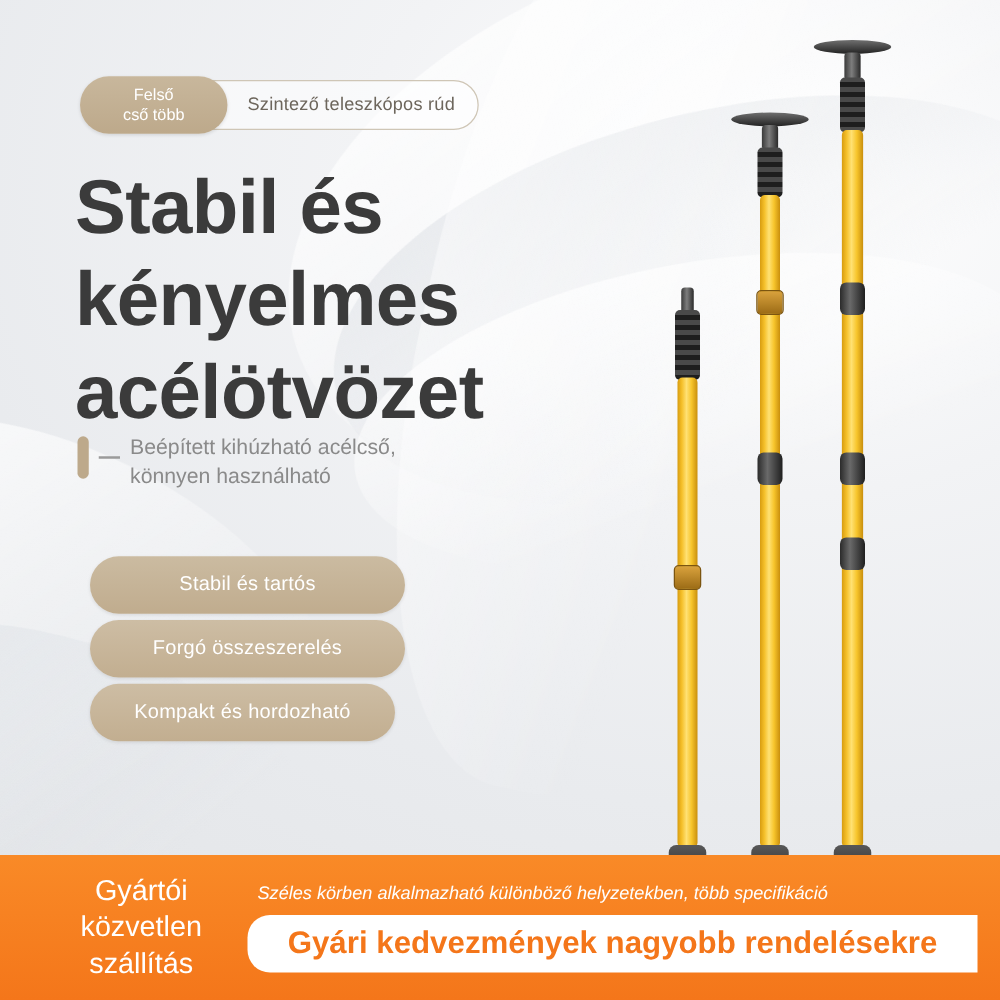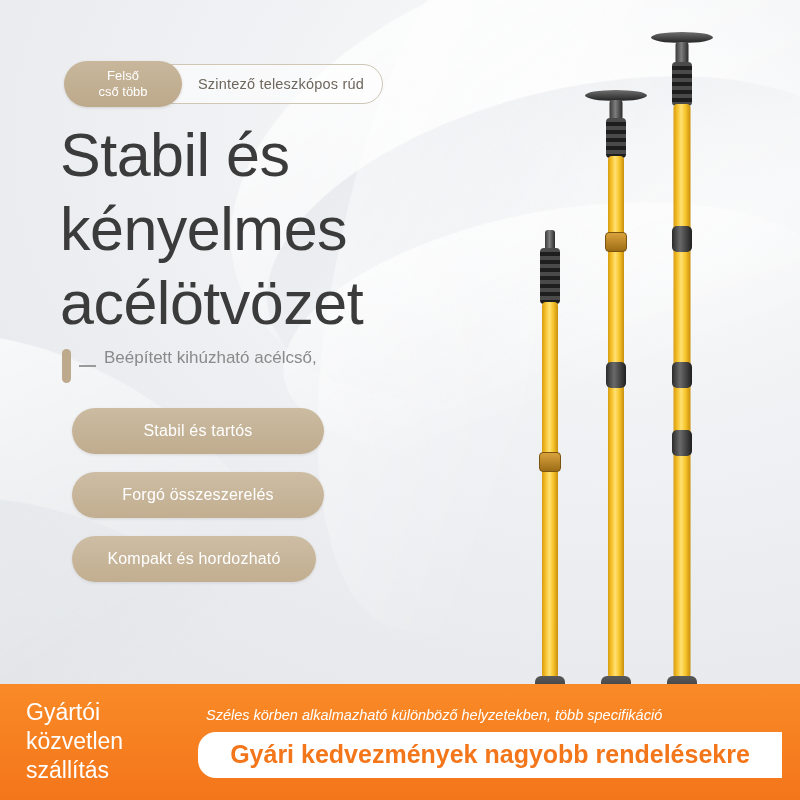--- a/index.html
+++ b/index.html
@@ -76,26 +76,26 @@
     align-items: center;
     justify-content: center;
     font-size: 13px;
     line-height: 16px;
     box-shadow: 0 1px 3px rgba(0,0,0,0.12);
   }
 
   
   .headline {
     position: absolute;
-    left: 60px; top: 118px;
+    left: 60px; top: 128px;
     width: 430px;
     color: #3b3b3b;
     font-size: 61px;
     line-height: 74px;
-    font-weight: 400;
+    font-weight: 700;
     letter-spacing: -0.5px;
   }
   .headline span { display: block; }
 
   
   .subnote {
     position: absolute;
     left: 62px; top: 345px;
     display: flex;
     align-items: flex-start;
@@ -115,24 +115,24 @@
   .subnote .txt {
     font-size: 17px;
     line-height: 23px;
     color: #8a8a8a;
     padding-top: 1px;
   }
 
   
   .features {
     position: absolute;
-    left: 72px; top: 408px;
+    left: 72px; top: 445px;
     display: flex;
     flex-direction: column;
-    gap: 18px;
+    gap: 5px;
   }
   .feature {
     height: 46px;
     border-radius: 23px;
     display: flex;
     align-items: center;
     justify-content: center;
     color: #ffffff;
     font-size: 16px;
     letter-spacing: .2px;
@@ -207,21 +207,21 @@
   .banner {
     position: absolute;
     left: 0; right: 0; bottom: 0;
     height: 116px;
     background: linear-gradient(180deg,#f98a27 0%, #f4761a 100%);
     display: flex;
     align-items: center;
   }
   .banner-left {
     width: 200px;
-    text-align: left;
+    text-align: center;
     color: #ffffff;
     font-size: 23px;
     line-height: 29px;
     padding-bottom: 2px;
     padding-left: 26px;
   }
   .banner-right { flex: 1; padding-right: 18px; }
   .strip-top {
     color: #ffffff;
     font-size: 14.5px;
@@ -299,20 +299,21 @@
     <span>acélötvözet</span>
   </div>
 
   <div class="subnote">
     <div class="bar"></div>
     <div class="dashwrap">
         <div class="dashline"></div>
       </div>
     <div class="txt">
       <div>Beépített kihúzható acélcső,</div>
+      <div>könnyen használható</div>
     </div>
   </div>
 
   <div class="features">
     <div class="feature f0">Stabil és tartós</div>
     <div class="feature f2">Forgó összeszerelés</div>
     <div class="feature f1">Kompakt és hordozható</div>
   </div>
 
   <div class="banner">

